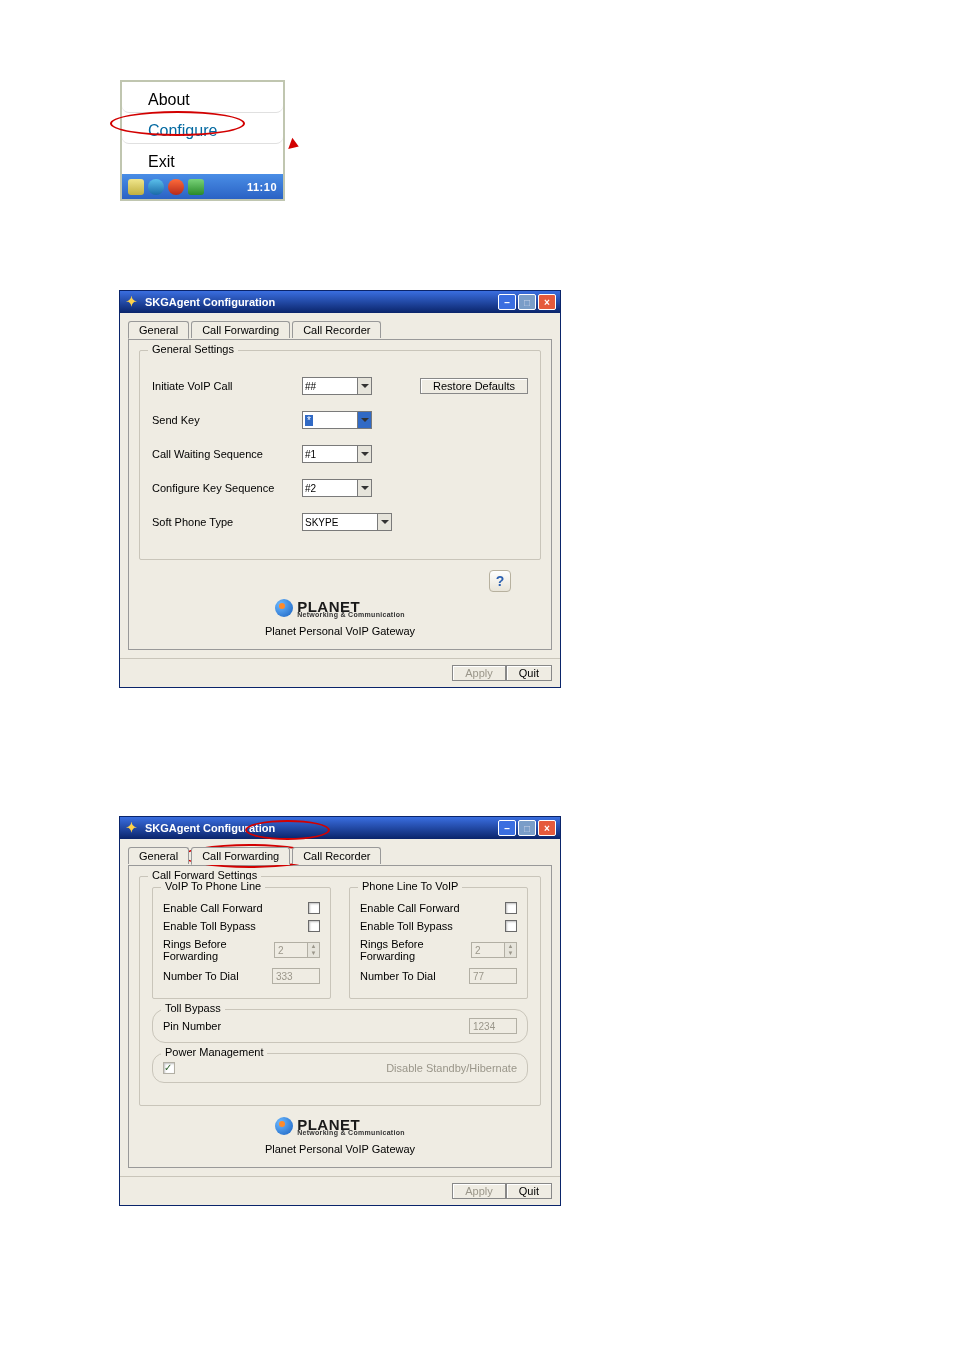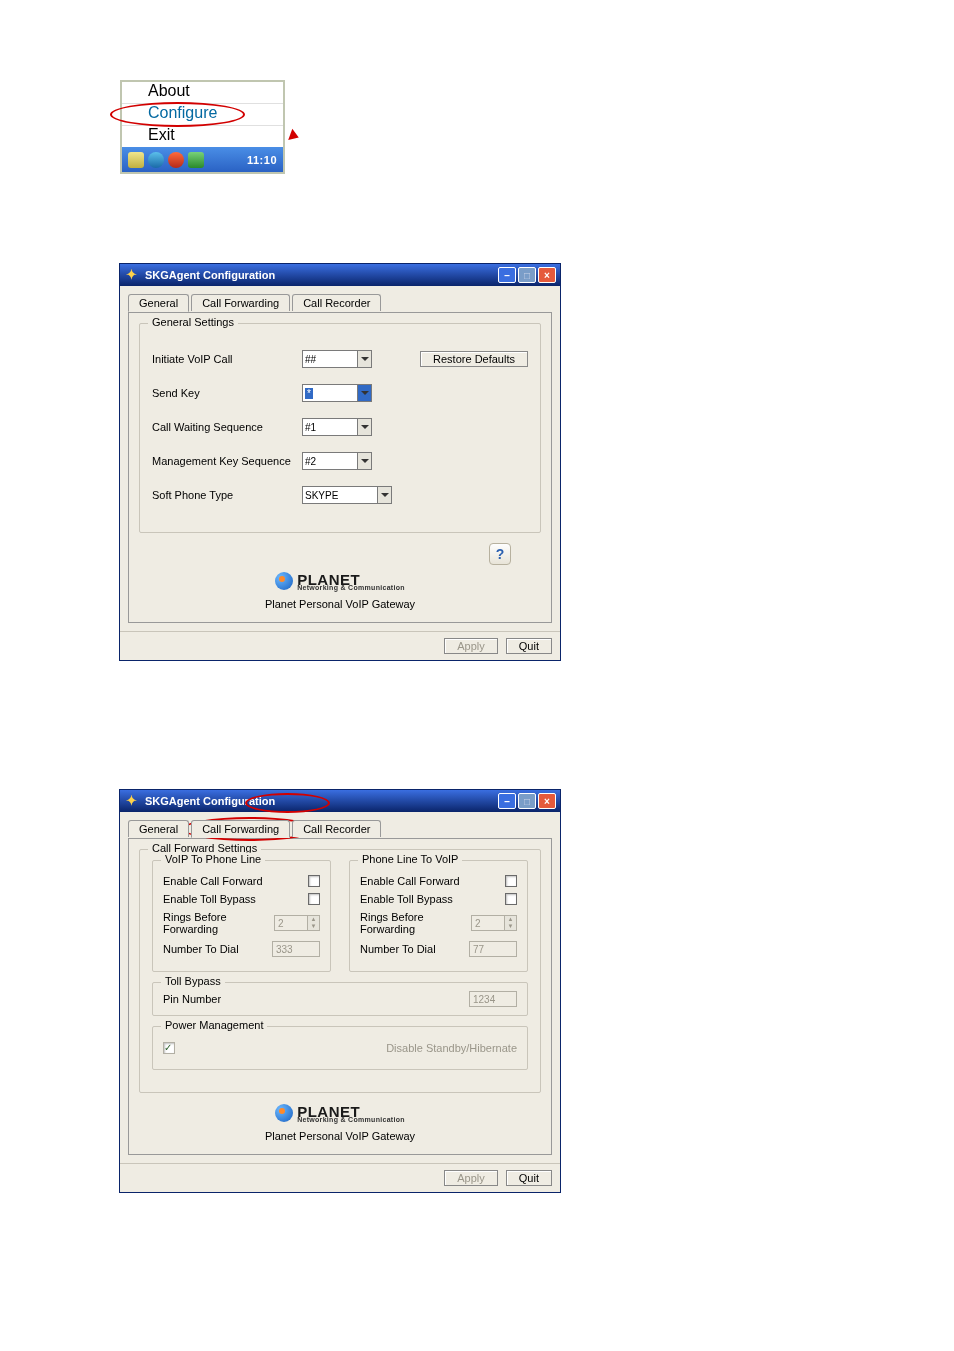--- a/index.html
+++ b/index.html
@@ -21,22 +21,23 @@
     background: #fff;
     position: relative;
     margin-bottom: 90px;
   }
   .ctx {
     background: #fff;
     font-family: "Tahoma", sans-serif;
     font-size: 16px;
   }
   .ctx-item {
-    padding: 0 14px 3px 26px;
+    padding: 9px 14px 3px 26px;
     border-bottom: 1px solid #e0e0e0;
+    border-radius: 7px;
   }
   .ctx-item:last-child { border-bottom: none; }
   .ctx-configure {
     position: relative;
     color: #0369a1;
   }
   .ring {
     position: absolute;
     left: -12px; top: -2px;
     width: 135px; height: 25px;
@@ -227,21 +228,21 @@
     background: radial-gradient(circle at 30% 30%, #6bb8ff, #1860c0);
     position: relative;
   }
   .logo-orb::after {
     content: ""; position: absolute; left: 4px; top: 4px;
     width: 6px; height: 6px; border-radius: 50%; background: #ff8a2a;
   }
   .logo-sub { font-size: 7px; font-weight: bold; letter-spacing: .3px; margin-top: -4px; color: #333; }
   .caption { text-align: center; font-size: 11px; margin-top: 6px; }
   .btn-row {
-    display: flex; justify-content: flex-end; gap: 8px;
+    display: flex; justify-content: flex-end; 
     padding: 6px 8px; background: #efece3;
     border-top: 1px solid #c9c5ba;
   }
 
   
   .cf-cols { display: flex; gap: 18px; }
   .cf-col { flex: 1; }
   .cf-col .groupbox { margin-bottom: 0; padding: 8px 10px; }
   .cf-row {
     display: flex; align-items: center; margin: 6px 0;
@@ -349,21 +350,21 @@
 
         <div class="row">
           <span class="lbl">Call Waiting Sequence</span>
           <div class="combo">
             <span>#1</span>
             <span class="arrow"></span>
           </div>
         </div>
 
         <div class="row">
-          <span class="lbl">Management Key Sequence</span>
+          <span class="lbl">Configure Key Sequence</span>
           <div class="combo">
             <span>#2</span>
             <span class="arrow"></span>
           </div>
         </div>
 
         <div class="row">
           <span class="lbl">Soft Phone Type</span>
           <div class="combo wide">
             <span>SKYPE</span>
@@ -467,31 +468,31 @@
                 </span>
               </div>
               <div class="cf-row">
                 <span class="cf-lbl">Number To Dial</span>
                 <span class="numin">77</span>
               </div>
             </div>
           </div>
         </div>
 
-        <div class="groupbox" style="margin-top:10px;padding:6px 10px;">
+        <div class="groupbox" style="margin-top:10px;padding:6px 10px;border-radius:13px;">
           <span class="legend">Toll Bypass</span>
           <div class="cf-row" style="margin:2px 0;">
             <span style="width:70px;">Pin Number</span>
             <span class="numin">1234</span>
           </div>
         </div>
 
-        <div class="groupbox" style="padding:6px 10px;">
+        <div class="groupbox" style="padding:6px 10px;border-radius:12px;">
           <span class="legend">Power Management</span>
-          <div class="cf-row" style="margin:9px 0; color:#9a968a;">
+          <div class="cf-row" style="margin:2px 0; color:#9a968a;">
             <span class="chk checked dis" style="margin-right:6px;"></span>
             <span>Disable Standby/Hibernate</span>
           </div>
         </div>
 
       </div>
 
       <div class="logo-row">
         <span class="logo">
           <span class="logo-orb"></span>

